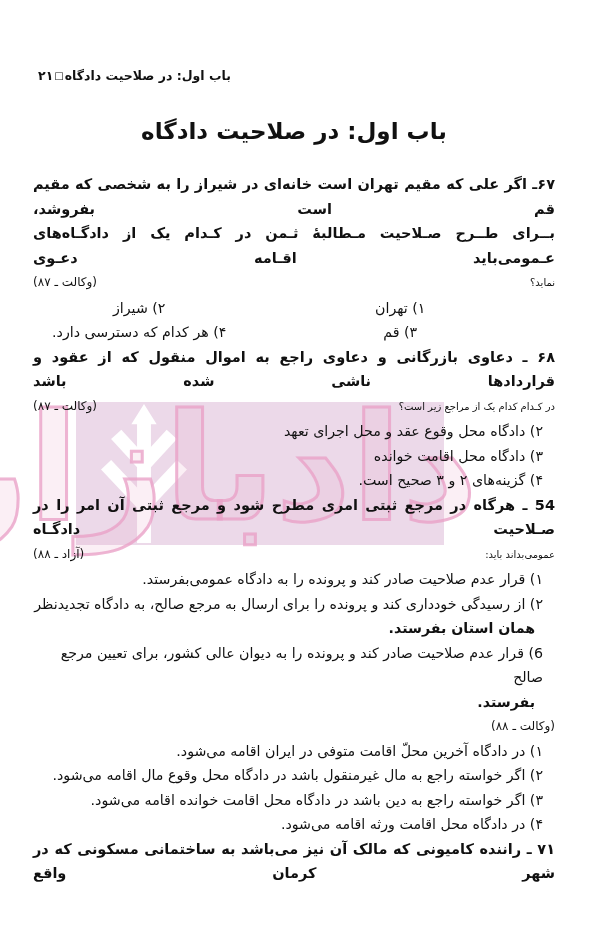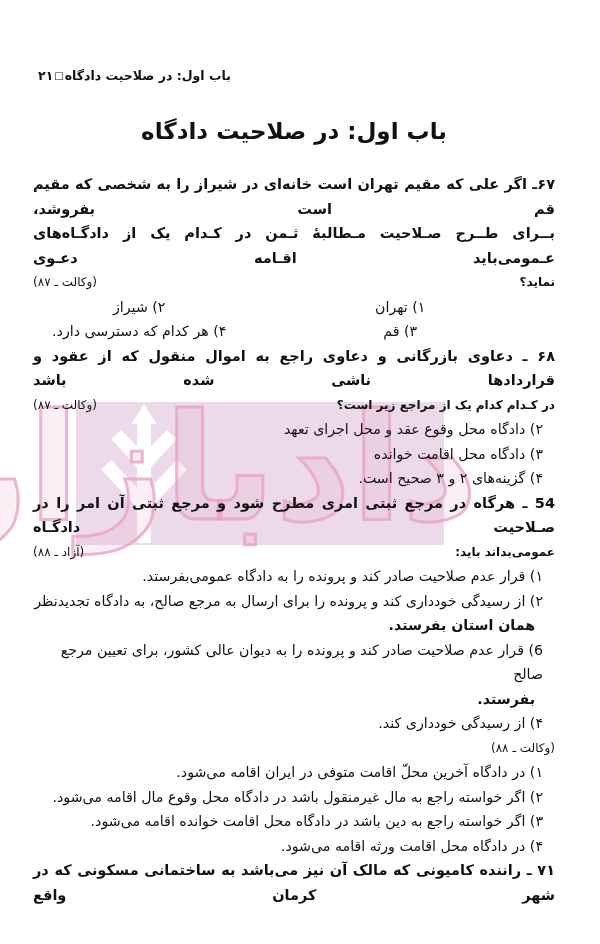--- a/index.html
+++ b/index.html
@@ -46,21 +46,21 @@
   .chapter-title{
     margin-top:30px;
     text-align:center;
     font-size:23px;line-height:30px;font-weight:bold;
     letter-spacing:0;
   }
   .qbody{margin-top:26px;font-size:14.2px;line-height:24.5px;}
   .stem{font-weight:bold;font-size:14.5px;}
   .fill{text-align:justify;text-align-last:justify;}
   .lastline{display:flex;justify-content:space-between;align-items:baseline;}
-  .lastline .stem-end{font-weight:bold;font-size:12px;}
+  .lastline .stem-end{font-weight:normal;font-size:10px;}
   .tag{font-weight:normal;font-size:12px;white-space:nowrap;}
   .opt{padding-right:12px;}
   .opt-cont{padding-right:20px;font-weight:bold;}
   .opts2{display:grid;grid-template-columns:57% 43%;}
   .opts2 .opt{padding-right:12px;text-align:center;}
 </style>
 </head>
 <body>
 
 <div class="page">
@@ -119,21 +119,20 @@
         <div class="stem fill">54 ـ هرگاه در مرجع ثبتی امری مطرح شود و مرجع ثبتی آن امر را در صـلاحیت دادگـاه</div>
         <div class="lastline">
           <span class="stem-end">عمومی‌بداند باید:</span>
           <span class="tag">(آزاد ـ ۸۸)</span>
         </div>
         <div class="opt">۱) قرار عدم صلاحیت صادر کند و پرونده را به دادگاه عمومی‌بفرستد.</div>
         <div class="opt">۲) از رسیدگی خودداری کند و پرونده را برای ارسال به مرجع صالح، به دادگاه تجدیدنظر</div>
         <div class="opt-cont">همان استان بفرستد.</div>
         <div class="opt">6) قرار عدم صلاحیت صادر کند و پرونده را به دیوان عالی کشور، برای تعیین مرجع صالح</div>
         <div class="opt-cont">بفرستد.</div>
-        <div class="opt">۴) از رسیدگی خودداری کند.</div>
       </div>
 
       <div>
         <div class="lastline">
           <span class="tag">(وکالت ـ ۸۸)</span>
         </div>
         <div class="opt">۱) در دادگاه آخرین محلّ اقامت متوفی در ایران اقامه می‌شود.</div>
         <div class="opt">۲) اگر خواسته راجع به مال غیرمنقول باشد در دادگاه محل وقوع مال اقامه می‌شود.</div>
         <div class="opt">۳) اگر خواسته راجع به دین باشد در دادگاه محل اقامت خوانده اقامه می‌شود.</div>
         <div class="opt">۴) در دادگاه محل اقامت ورثه اقامه می‌شود.</div>

